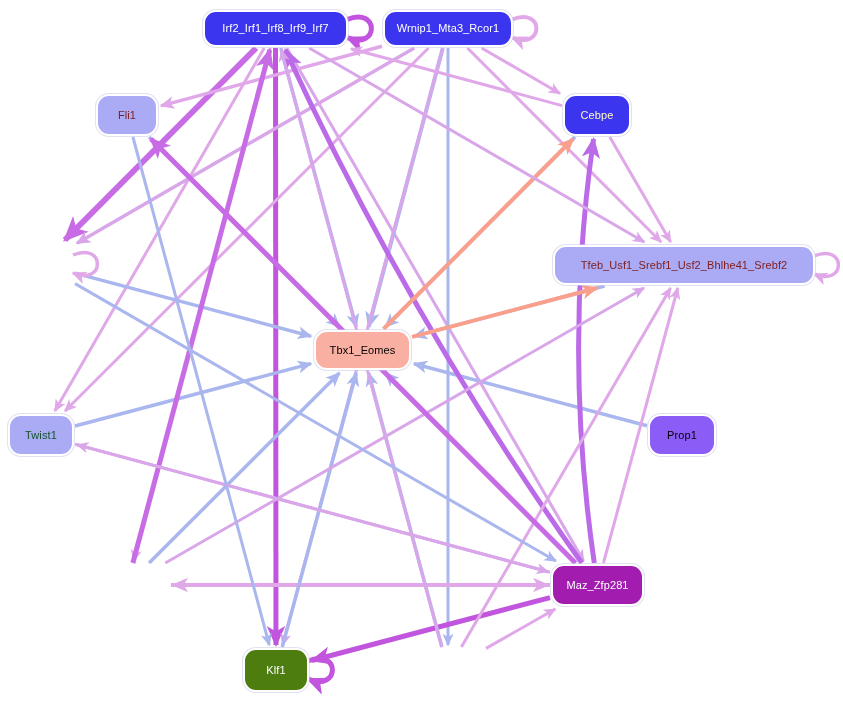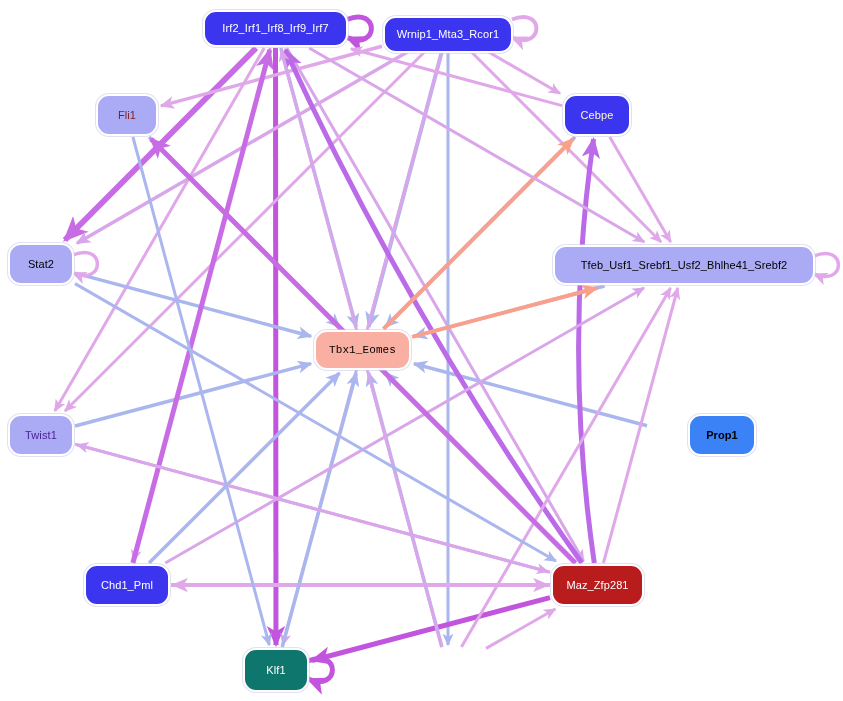--- a/index.html
+++ b/index.html
@@ -126,47 +126,41 @@
       <path fill="none" stroke="#aab6ee" stroke-width="3" stroke-linecap="butt" marker-end="url(#ah-aab6ee)" d="M75,283.61185983827494 L555.892523364486,561"></path>
       <path fill="none" stroke="#aab6ee" stroke-width="3" stroke-linecap="butt" marker-end="url(#ah-aab6ee)" d="M132.9063063063063,137 L269.2882882882883,645"></path>
       <path fill="none" stroke="#d9a6ea" stroke-width="3" stroke-linecap="butt" marker-end="url(#ah-d9a6ea)" d="M309.1818181818182,48 L644.2727272727273,242"></path>
       <path fill="none" stroke="#e0a8e8" stroke-width="3" stroke-linecap="butt" marker-end="url(#ah-e0a8e8)" d="M562,105.58320373250389 L351,48.813374805598755"></path>
       <path fill="none" stroke="#c86ce6" stroke-width="5" stroke-linecap="butt" marker-end="url(#ah-c86ce6)" d="M575.4765957446808,563 L151.02553191489363,139"></path>
     </svg>
   <div id="node-layer">
       <div class="node" style="left: 203px; top: 10px; width: 145px; height: 37px; background: rgb(59, 53, 239);">
         <span class="label" style="color: rgb(255, 255, 255);">Irf2_Irf1_Irf8_Irf9_Irf7</span>
       </div>
-      <div class="node" style="left: 383px; top: 16px; width: 130px; height: 37px; background: rgb(59, 53, 239);">
+      <div class="node" style="left: 383px; top: 10px; width: 130px; height: 37px; background: rgb(59, 53, 239);">
         <span class="label" style="color: rgb(255, 255, 255);">Wrnip1_Mta3_Rcor1</span>
       </div>
       <div class="node" style="left: 96px; top: 94px; width: 62px; height: 42px; background: rgb(170, 170, 245);">
         <span class="label" style="color: #7f1d1d;">Fli1</span>
       </div>
       <div class="node" style="left: 563px; top: 94px; width: 68px; height: 42px; background: rgb(59, 53, 239);">
         <span class="label" style="color: #fef9c3;">Cebpe</span>
       </div>
-      <div class="node" style="left: 8px; top: 243px; width: 66px; height: 42px; background: rgb(170, 170, 245);">
-        <span class="label" style="color: rgb(0, 0, 0);">Stat2</span>
+      <div class="node" style="left: 553px; top: 245px; width: 262px; height: 40px; background: rgb(170, 170, 245);">
+        <span class="label" style="color: #7f1d1d;">Tfeb_Usf1_Srebf1_Usf2_Bhlhe41_Srebf2</span>
       </div>
-      <div class="node" style="left: 553px; top: 245px; width: 262px; height: 40px; background: rgb(170, 170, 245);">
-        <span class="label" style="color: #000000;">Tfeb_Usf1_Srebf1_Usf2_Bhlhe41_Srebf2</span>
-      </div>
-      <div class="node" style="left: 314px; top: 330px; width: 97px; height: 40px; background: rgb(249, 176, 162); font-family: Liberation Mono, monospace;">
+      <div class="node" style="left: 314px; top: 330px; width: 97px; height: 40px; background: rgb(249, 176, 162);">
         <span class="label" style="color: rgb(0, 0, 0);">Tbx1_Eomes</span>
       </div>
       <div class="node" style="left: 8px; top: 414px; width: 66px; height: 42px; background: rgb(170, 170, 245);">
-        <span class="label" style="color: #4c1d95;">Twist1</span>
+        <span class="label" style="color: #14532d;">Twist1</span>
       </div>
-      <div class="node" style="left: 688px; top: 414px; width: 68px; height: 42px; background: #3b82f6; font-weight: bold;">
+      <div class="node" style="left: 648px; top: 414px; width: 68px; height: 42px; background: #8b5cf6;">
         <span class="label" style="color: rgb(0, 0, 0);">Prop1</span>
       </div>
-      <div class="node" style="left: 84px; top: 564px; width: 86px; height: 42px; background: rgb(59, 53, 239);">
-        <span class="label" style="color: rgb(255, 255, 255);">Chd1_Pml</span>
-      </div>
-      <div class="node" style="left: 551px; top: 564px; width: 93px; height: 42px; background: #b91c1c;">
+      <div class="node" style="left: 551px; top: 564px; width: 93px; height: 42px; background: #a21caf;">
         <span class="label" style="color: rgb(255, 255, 255);">Maz_Zfp281</span>
       </div>
-      <div class="node" style="left: 243px; top: 648px; width: 66px; height: 44px; background: #0f766e; justify-content: center;">
+      <div class="node" style="left: 243px; top: 648px; width: 66px; height: 44px; background: #4d7c0f; justify-content: center;">
         <span class="label" style="color: rgb(255, 255, 255);">Klf1</span>
       </div>
     </div>
 </div>
 
 </body></html>

